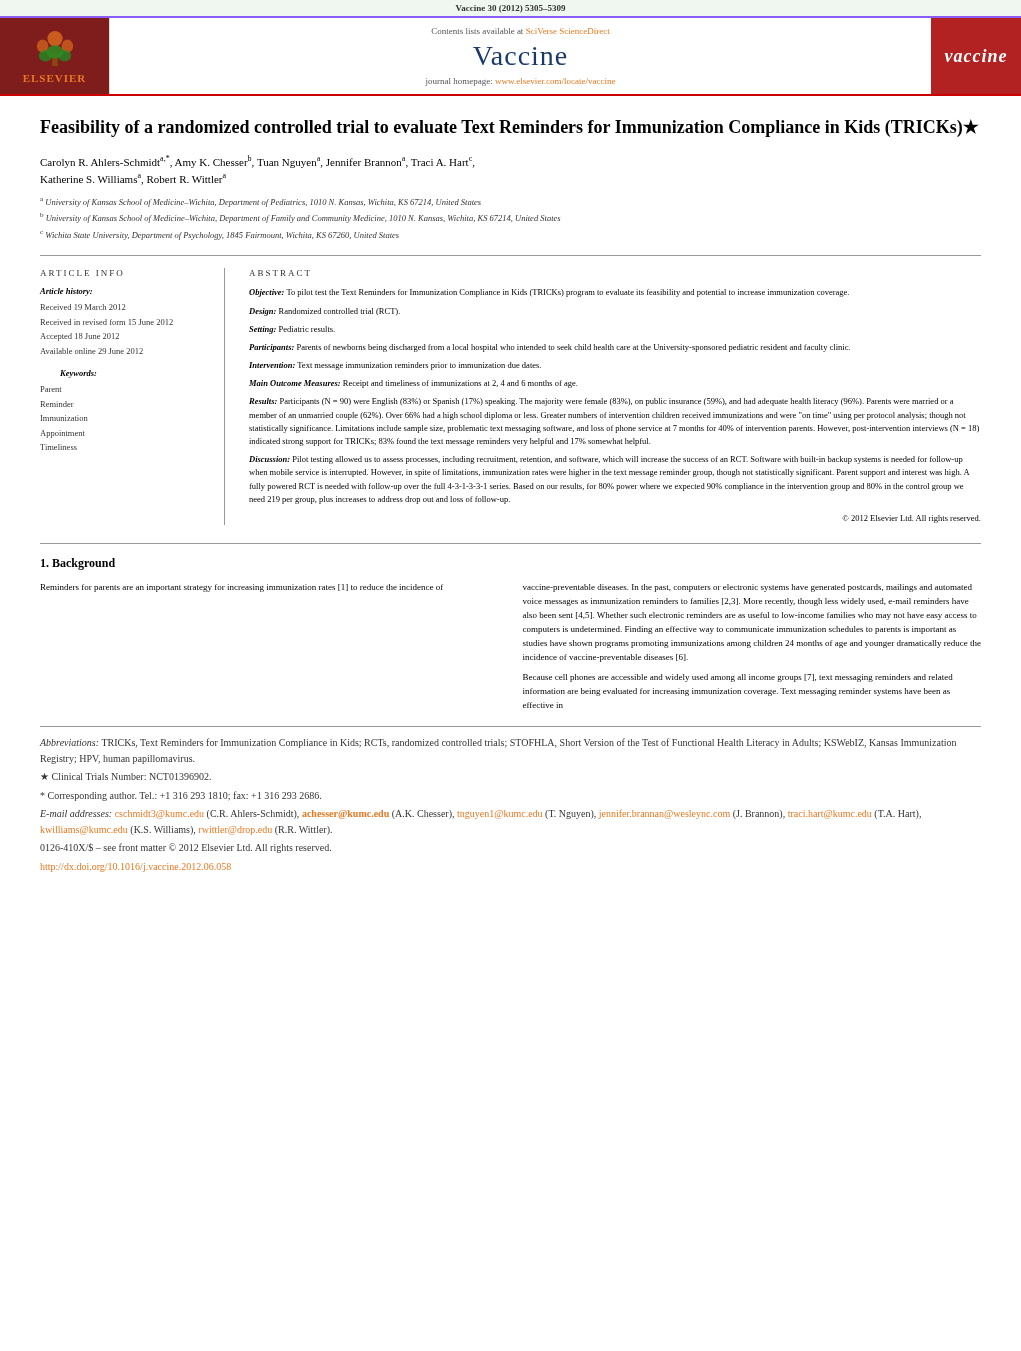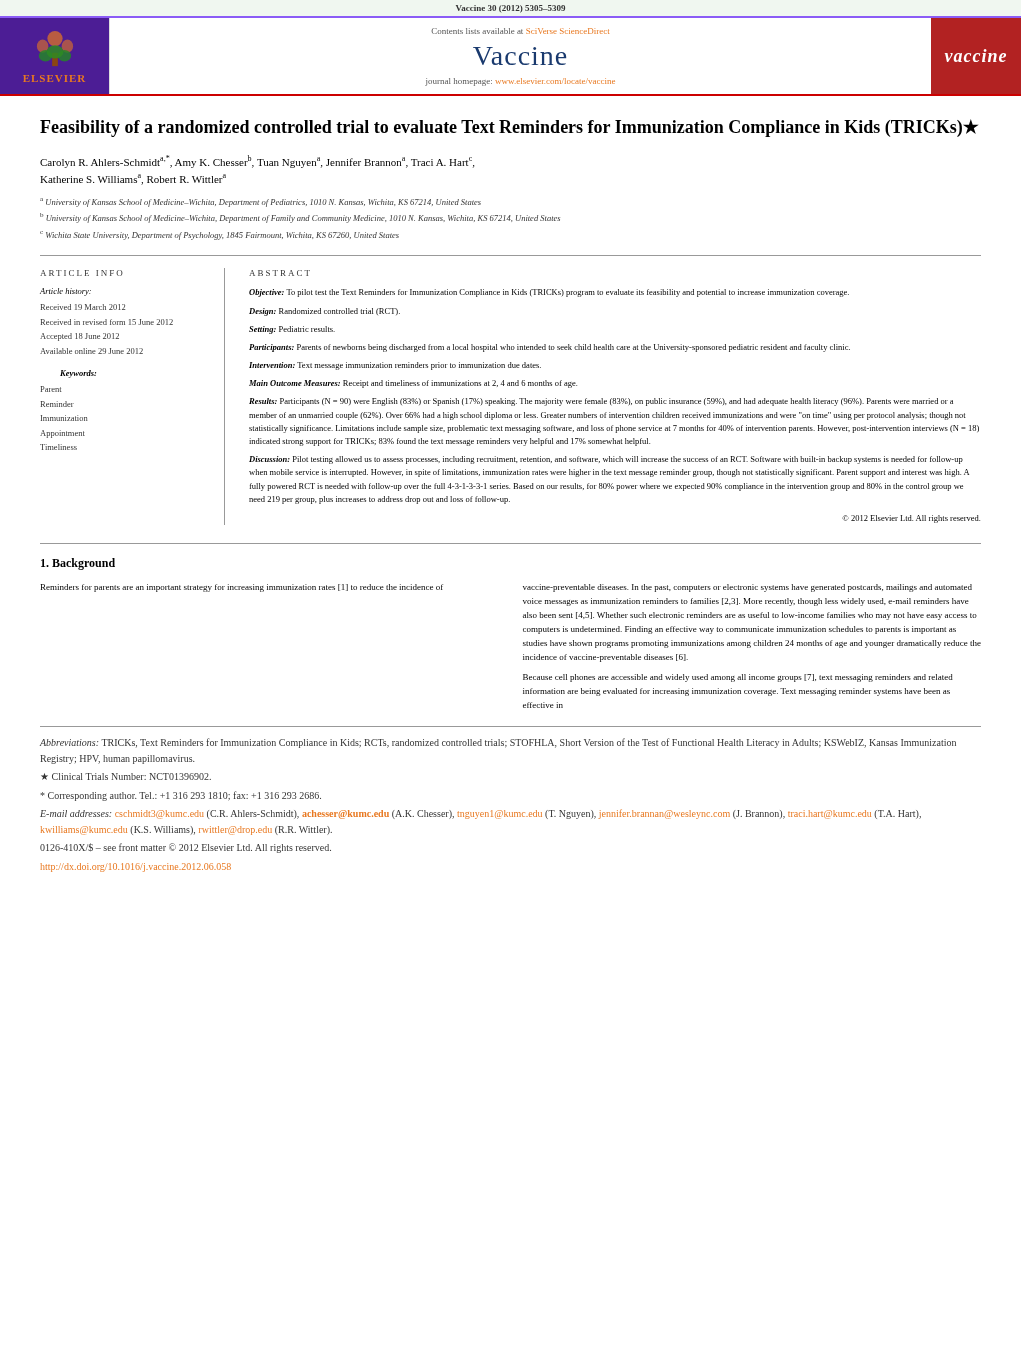--- a/index.html
+++ b/index.html
@@ -15,21 +15,21 @@
     
     .journal-header {
       display: flex;
       align-items: stretch;
       border-bottom: 2px solid #c00;
       background: #fff;
     }
     .elsevier-logo {
       width: 110px;
       min-height: 75px;
-      background: #4c1d95;
+      background: #7f1d1d;
       border-right: 1px solid #ddd;
       display: flex;
       flex-direction: column;
       align-items: center;
       justify-content: center;
       padding: 8px;
     }
     .elsevier-logo .tree-graphic {
       width: 50px;
       height: 40px;
@@ -144,21 +144,21 @@
       font-size: 9px;
       letter-spacing: 2px;
       font-weight: normal;
       color: #333;
       margin-bottom: 8px;
       text-transform: uppercase;
     }
     .article-history {
       font-size: 8.5px;
       font-style: italic;
-      font-weight: normal;
+      font-weight: bold;
       margin-bottom: 4px;
       color: #000;
     }
     .history-items {
       font-size: 8.5px;
       color: #333;
       line-height: 1.7;
     }
     .keywords-section {
       margin-top: 10px;

